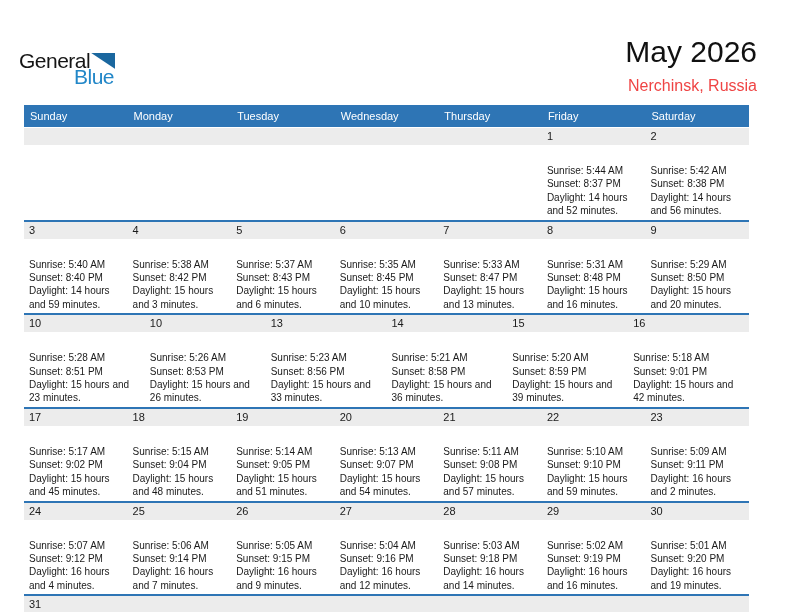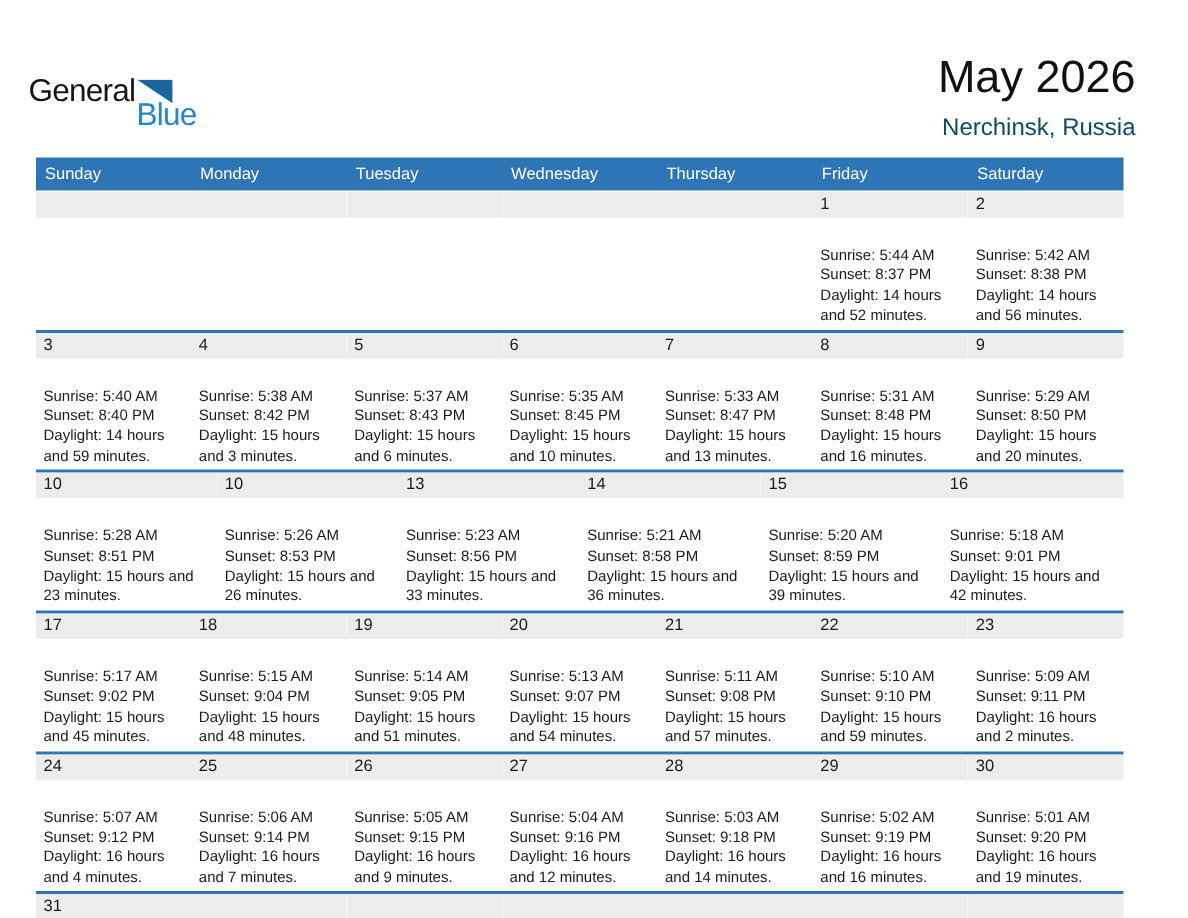--- a/index.html
+++ b/index.html
@@ -15,24 +15,24 @@
     width:792px;height:612px;position:relative;background:#ffffff;
     font-family:"Liberation Sans", sans-serif;color:var(--ink);
     overflow:hidden;
   }
   .logo{position:absolute;left:19px;top:51px;}
   .logo-row1{display:flex;align-items:flex-start;}
   .logo-general{font-size:21px;letter-spacing:-0.5px;color:#151515;line-height:20px;}
   .logo-flag{width:24px;height:16px;margin-top:2px;margin-left:1px;
     background:var(--logo-flag);
     clip-path:polygon(0 0,100% 0,100% 100%);}
-  .logo-blue{font-size:21px;color:var(--logo-blue);line-height:18px;margin-left:72px;margin-top:-3px;letter-spacing:-0.5px;}
+  .logo-blue{font-size:21px;color:var(--logo-blue);line-height:18px;margin-left:55px;margin-top:-3px;letter-spacing:-0.5px;}
   .title-block{position:absolute;right:35px;top:36px;text-align:right;}
   .month-title{font-size:30px;color:#111;line-height:32px;}
-  .location{font-size:16px;color:#0c4a6e;margin-top:9px;}
+  .location{font-size:16px;color:#ef4444;margin-top:9px;}
   .calendar{position:absolute;left:24px;top:105px;width:725px;}
   .weekday-header{display:flex;background:var(--header-bar);height:22px;}
   .weekday-cell{flex:1;color:#ffffff;font-size:11px;line-height:22px;padding-left:6px;overflow:hidden;white-space:nowrap;}
   .weeks{margin-top:1px;}
   .week{display:flex;border-bottom:2px solid var(--divider);}
   .week:last-child{border-bottom:none;}
   .day{flex:1;min-height:71px;overflow:hidden;}
   .day-num{height:17px;background:var(--band);font-size:11px;line-height:17px;padding-left:5px;color:#1a1a1a;}
   .day-body{padding:19px 6px 2px 5px;font-size:10px;line-height:13.4px;color:#1a1a1a;}
 </style>

